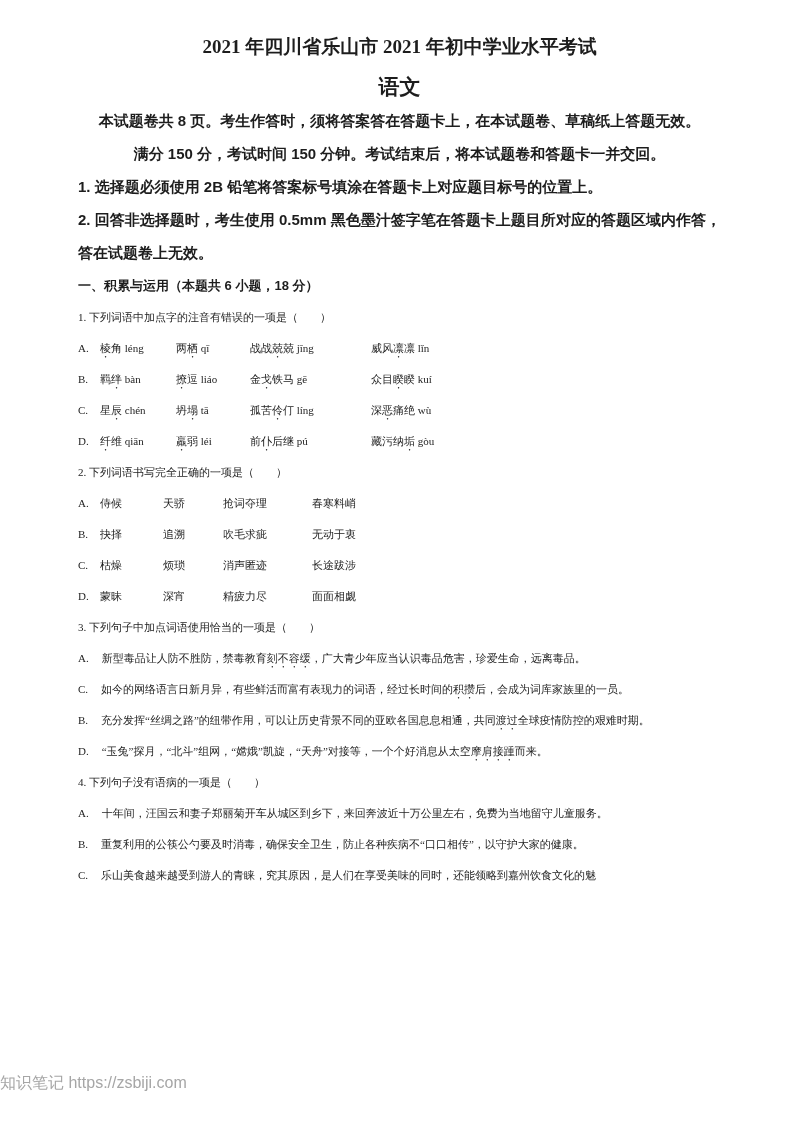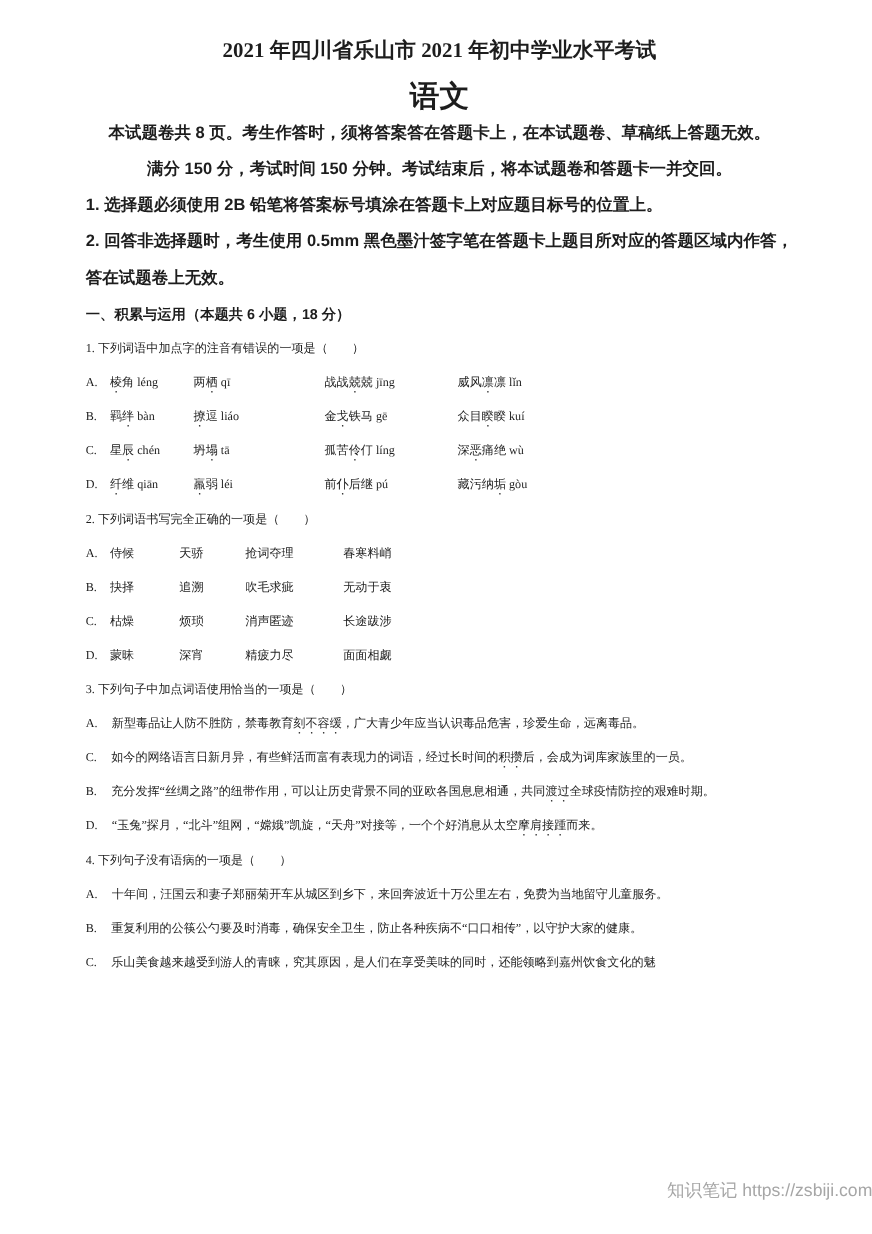--- a/index.html
+++ b/index.html
@@ -18,21 +18,21 @@
   .doc-title {
     margin: 0;
     font-size: 19px;
     font-weight: 600;
     text-align: center;
     line-height: 30px;
     font-family: "Liberation Serif", "DejaVu Serif", serif;
   }
   .subject-title {
     margin: 10px 0 2px 0;
-    font-size: 27px;
+    font-size: 21px;
     font-weight: bold;
     text-align: center;
     line-height: 30px;
     font-family: "Liberation Sans", "DejaVu Sans", sans-serif;
   }
   .note {
     margin: 0;
     font-size: 15px;
     font-weight: bold;
     line-height: 33px;
@@ -51,37 +51,37 @@
   .question { margin: 0; }
   .stem { margin: 0; }
   .option { margin: 0; }
   .option.para { text-align: justify; }
   .opt-label { display: inline-block; width: 22px; }
   .option.para .opt-label { width: auto; margin-right: 13px; }
   .term { display: inline-block; }
   
   .q-0 .term-0 { width: 76px; }
   .q-0 .term-1 { width: 74px; }
-  .q-0 .term-2 { width: 121px; margin-left: 45px; }
+  .q-0 .term-2 { width: 121px; }
   
   .q-1 .term-0 { width: 63px; }
   .q-1 .term-1 { width: 60px; }
   .q-1 .term-2 { width: 89px; }
   
   .em-dot {
     -webkit-text-emphasis: filled dot;
     -webkit-text-emphasis-position: under left;
     text-emphasis: filled dot;
     text-emphasis-position: under left;
   }
   .footer {
     position: absolute;
     left: 0; right: 0;
     top: 1070px;
-    text-align: right;
+    text-align: left;
     font-size: 16px;
     color: #a6a6a6;
     font-family: "Liberation Sans", "DejaVu Sans", sans-serif;
     line-height: 26px;
   }
 </style>
 </head>
 <body>
 
 <div class="page">

